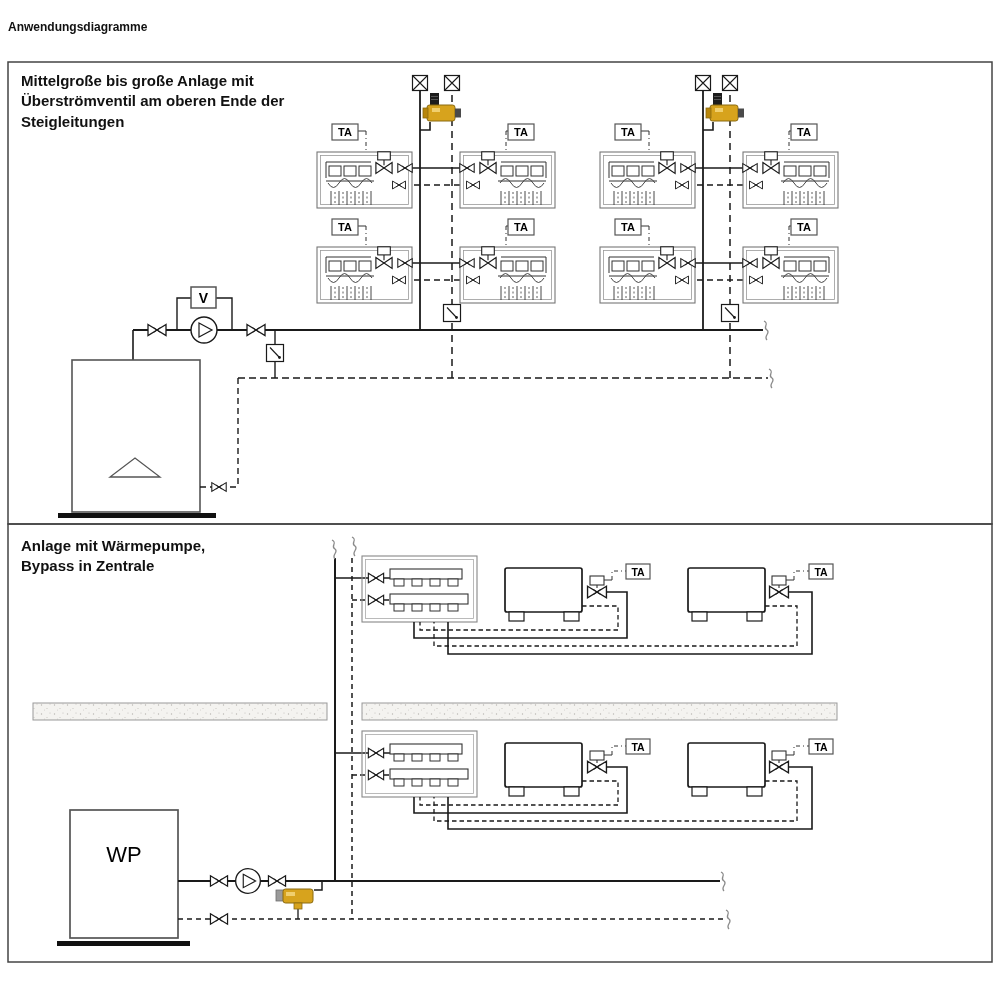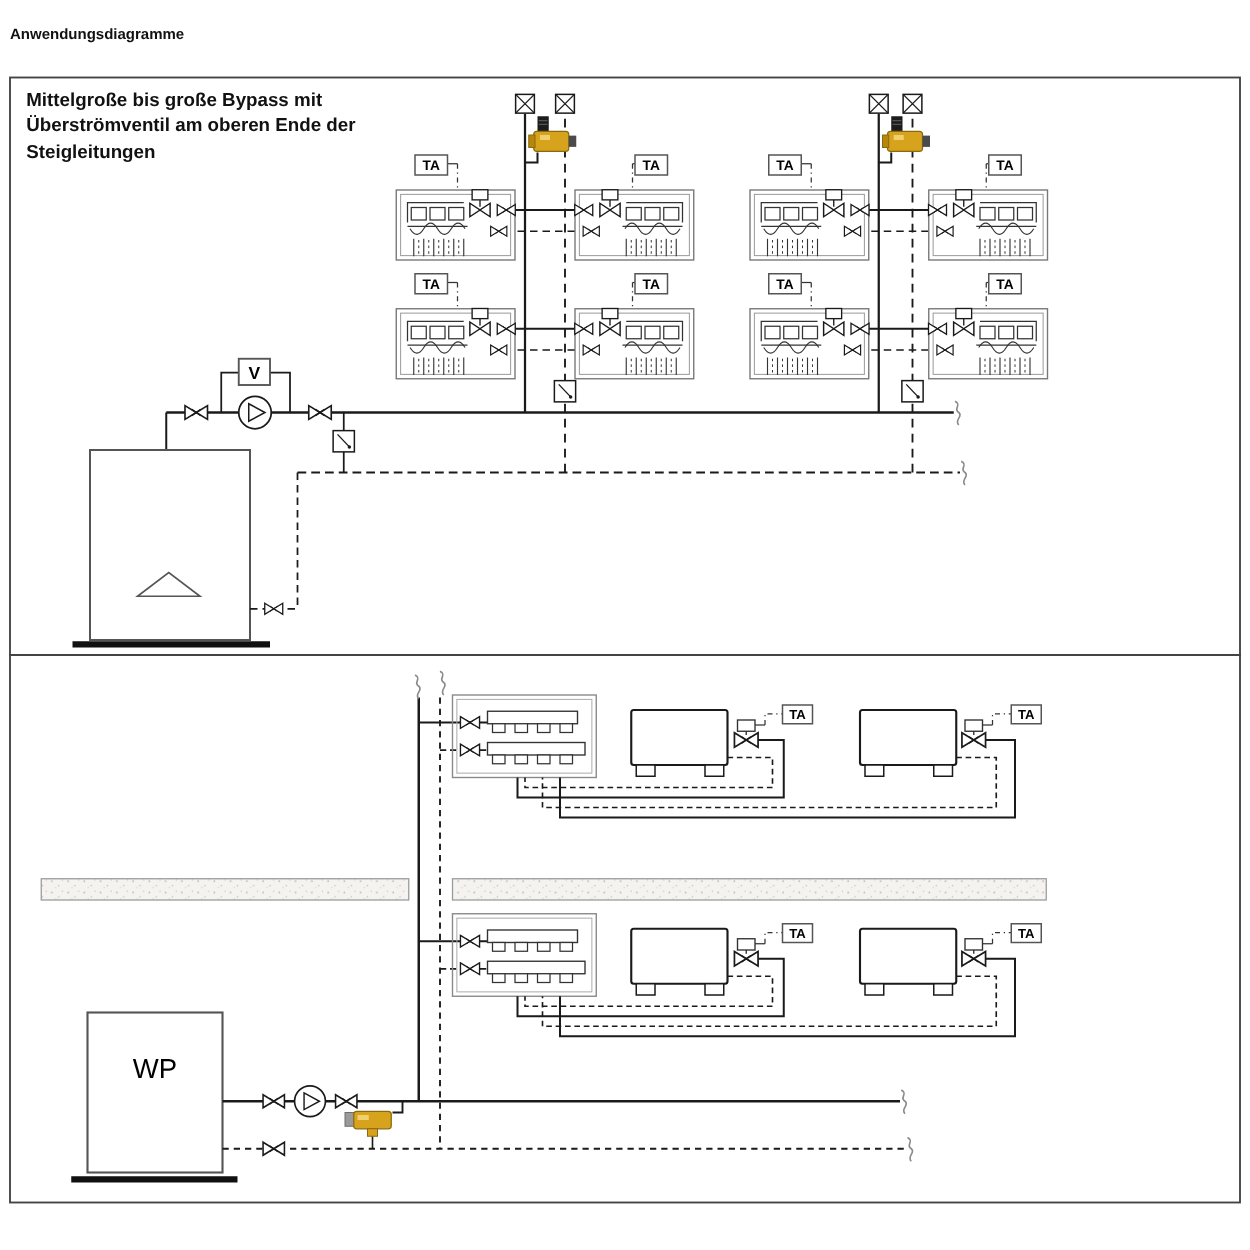--- a/index.html
+++ b/index.html
@@ -302,16 +302,18 @@
         <line x1="298" y1="908" x2="298" y2="919" stroke="#1a1a1a" stroke-width="1.3"></line>
         <use href="#brassBottom" transform="translate(298,896)"></use>
       </g>
 
       <use href="#brk" transform="translate(723,881)"></use>
       <use href="#brk" transform="translate(728,919)"></use>
     </g>
   </svg>
 
   <div class="doc-header">Anwendungsdiagramme</div>
-  <div class="panel-title" id="title-top">Mittelgroße bis große Bypass mit
+  <div class="panel-title" id="title-top">Mittelgroße bis große Anlage mit
 Überströmventil am oberen Ende der
 Steigleitungen</div>
+  <div class="panel-title" id="title-bottom">Anlage mit Wärmepumpe,
+Bypass in Zentrale</div>
 </div>
 
 </body></html>

